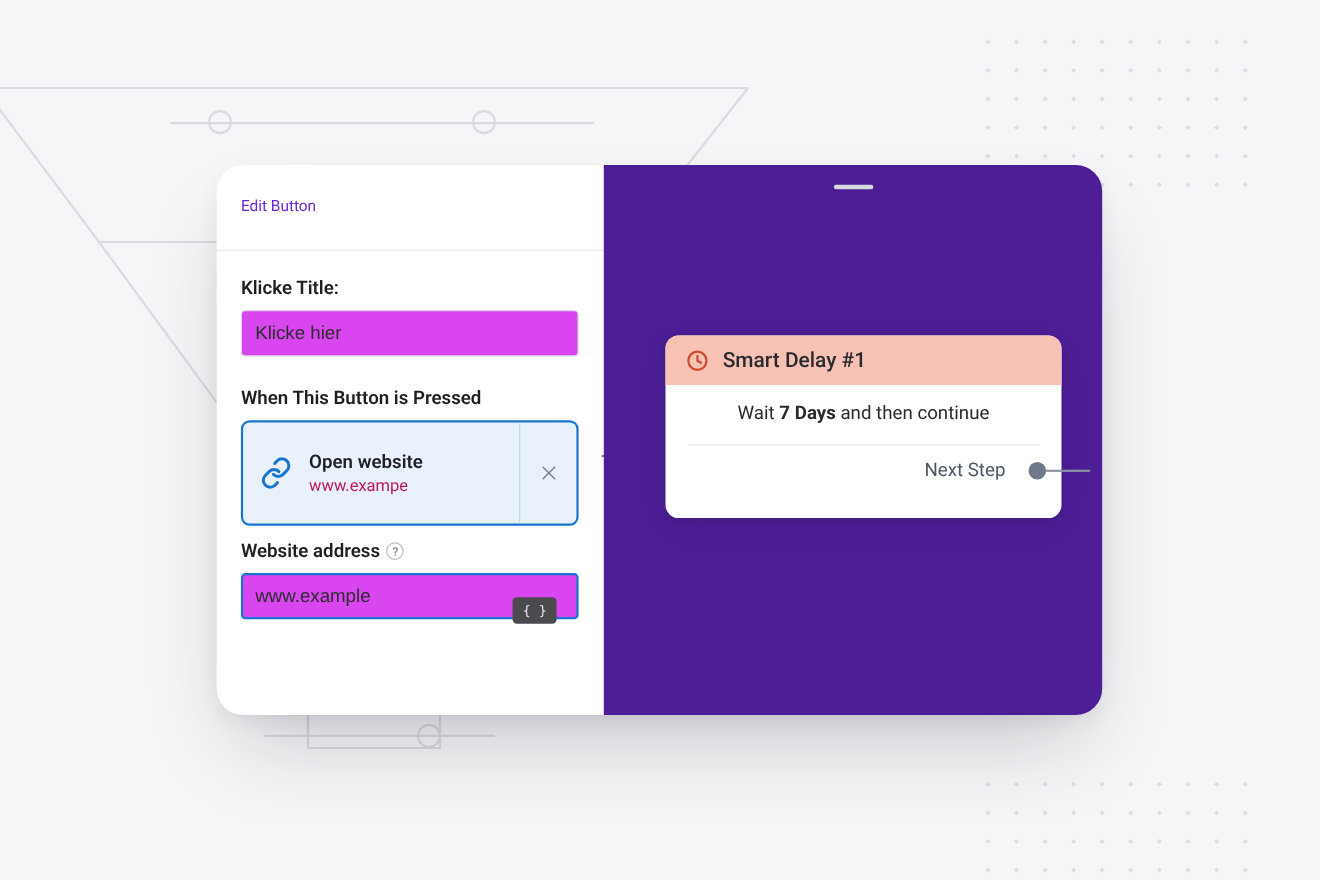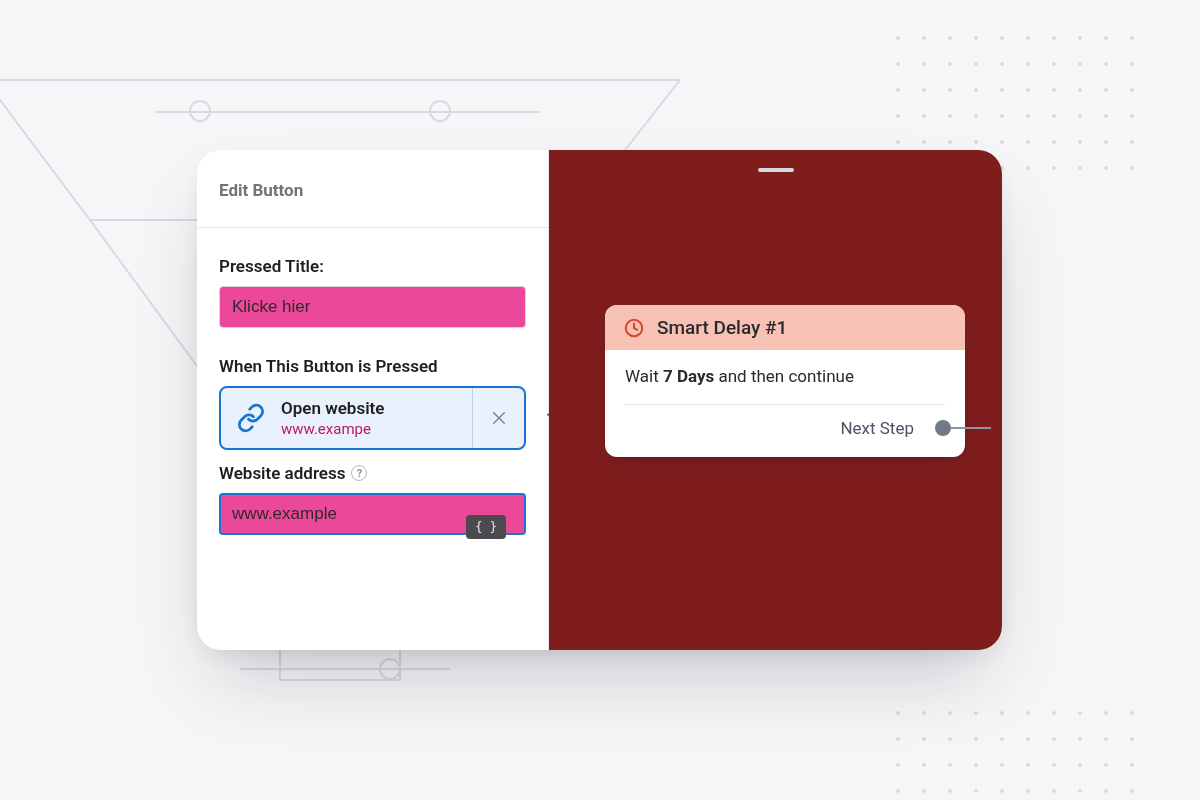--- a/index.html
+++ b/index.html
@@ -52,31 +52,31 @@
     width: 352px;
     height: 100%;
     border-right: 1px solid #e5e5ea;
     padding: 0 22px 22px 22px;
     display: flex;
     flex-direction: column;
     position: relative;
   }
   .panel-right {
     flex: 1;
-    background: #7f1d1d;
+    background: #4c1d95;
     border-top-right-radius: 24px;
     border-bottom-right-radius: 24px;
     position: relative;
   }
 
   .panel-title {
     padding: 30px 0 16px 0;
-    font-size: 17px;
-    color: #737373;
-    font-weight: 700;
+    font-size: 14px;
+    color: #6d28d9;
+    font-weight: 400;
   }
   .panel-left .hr1 {
     position: absolute;
     left: 0; right: -1px;
     top: 77px;
     border: none;
     border-top: 1px solid #e5e5ea;
   }
 
   .section {
@@ -104,36 +104,36 @@
   }
 
   .text-input {
     width: 100%;
     height: 42px;
     border: 1px solid #d6d6de;
     border-radius: 4px;
     padding: 0 12px;
     font-size: 17px;
     color: #2b2b2e;
-    background: #ec4899;
+    background: #d946ef;
     outline: none;
   }
   .text-input.focus {
     border: 2px solid #1876d2;
     padding: 16px 11px;
   }
 
   
   .action-card {
     display: flex;
     align-items: stretch;
     border: 2px solid #1876d2;
     background: #e9f2fc;
     border-radius: 8px;
-    height: 64px;
+    height: 96px;
     overflow: hidden;
   }
   .action-card .icon-col {
     width: 60px;
     display: flex;
     align-items: center;
     justify-content: center;
   }
   .action-card .body-col {
     flex: 1;
@@ -202,21 +202,22 @@
     display: flex;
     align-items: center;
     gap: 12px;
   }
   .node-header .title {
     font-size: 19px;
     font-weight: 500;
     color: #2a2a2e;
   }
   .node-body {
-    padding: 16px 20px 14px 20px;
+    padding: 16px 20px 28px 20px;
+    text-align: center;
   }
   .node-body .desc {
     font-size: 17px;
     color: #2a2a2e;
   }
   .node-body .desc b { font-weight: 700; }
   .node-body hr {
     border: none;
     border-top: 1px solid #e1e1e8;
     margin: 18px 0 12px 0;
@@ -285,21 +286,21 @@
 <div class="dot-grid tr"></div>
 <div class="dot-grid br"></div>
 
 <div class="card">
 
   <div class="panel-left">
     <div class="panel-title">Edit Button</div>
     <hr class="hr1">
 
     <div class="section">
-      <div class="label">Pressed Title:</div>
+      <div class="label">Klicke Title:</div>
       <input class="text-input" type="text" value="Klicke hier" style="">
     </div>
 
     <div class="section" style="margin-top:28px;">
       <div class="label">When This Button is Pressed</div>
 
       <div class="action-card">
         <div class="icon-col">
           <span class="link-icon">
             <svg width="30" height="30" viewBox="0 0 24 24" fill="none" stroke="#1876d2" stroke-width="2.2" stroke-linecap="round" stroke-linejoin="round">

